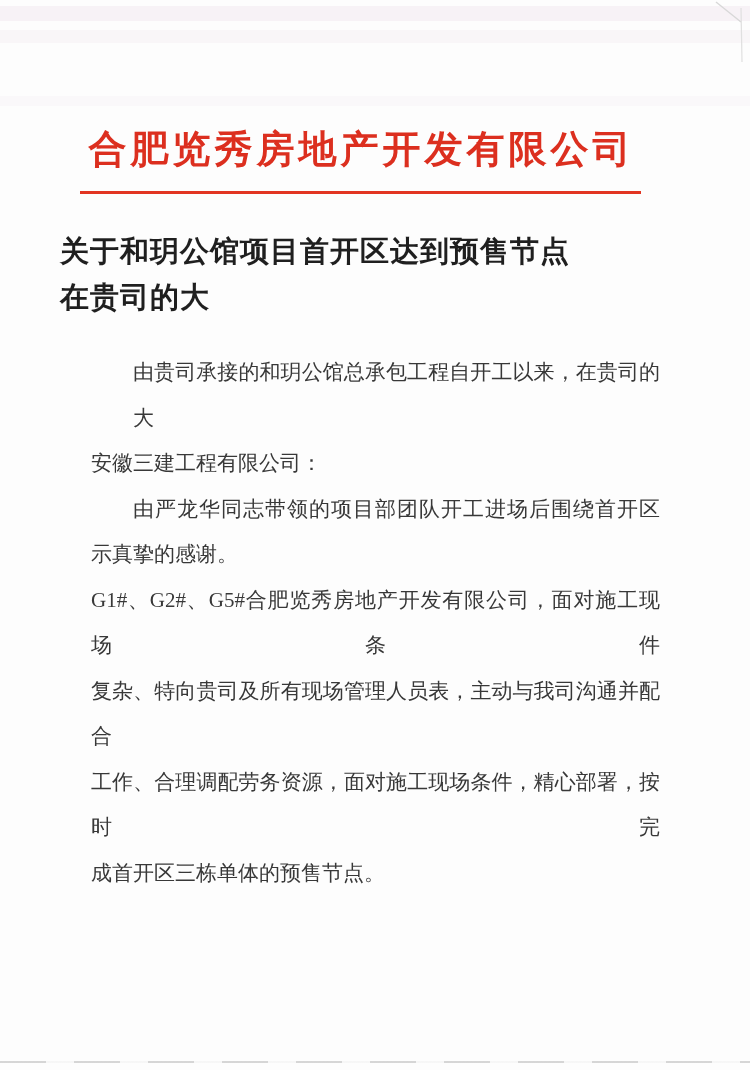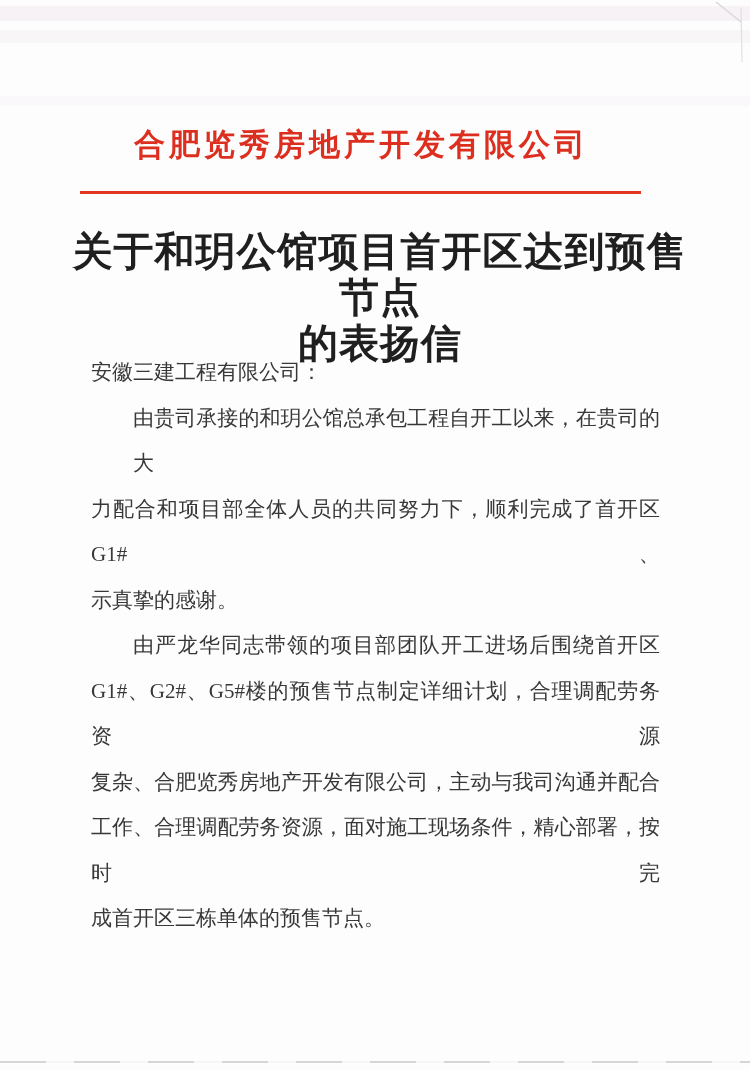--- a/index.html
+++ b/index.html
@@ -21,36 +21,36 @@
     position:absolute;left:0;top:1061px;width:750px;height:2px;
     background:repeating-linear-gradient(90deg,
       rgba(140,140,140,0.35) 0 46px, rgba(140,140,140,0.06) 46px 74px);
   }
   
   .letterhead{
     position:absolute;top:124px;left:78px;width:567px;
     text-align:center;
     font-family:"Liberation Serif","DejaVu Serif",serif;
     font-weight:bold;
-    font-size:31px;
+    font-size:38px;
     letter-spacing:4px;
     color:#dc2f1f;
     white-space:nowrap;
   }
   .red-rule{
     position:absolute;top:191px;left:80px;width:561px;height:3px;
     background:#e23522;
   }
   
   .doc-title{
     position:absolute;top:228px;left:60px;width:640px;
-    text-align:center;
+    text-align:left;
     font-family:"Liberation Sans","DejaVu Sans",sans-serif;
     font-weight:bold;
-    font-size:40px;
+    font-size:29px;
     line-height:46px;
     letter-spacing:1px;
     color:#1f1f1f;
   }
   
   .body-text{
     position:absolute;top:350px;left:91px;width:569px;
     font-size:21px;
     line-height:45.5px;
     color:#383838;
@@ -76,30 +76,29 @@
     <line x1="10" y1="2" x2="35" y2="22" stroke="#d8d8d8" stroke-width="1.5"></line>
     <line x1="35" y1="8" x2="36" y2="62" stroke="#e0e0e0" stroke-width="1.2"></line>
   </svg>
 
   <div class="letterhead" style="color: rgb(220, 47, 31);">合肥览秀房地产开发有限公司</div>
 
   <div class="red-rule"></div>
 
   <div class="doc-title">
     <div>关于和玥公馆项目首开区达到预售节点</div>
-    <div>的表扬信</div>
+    <div>在贵司的大</div>
   </div>
 
   <div class="body-text" id="body-text">
+      <div class="bl j ind">由贵司承接的和玥公馆总承包工程自开工以来，在贵司的大</div>
       <div class="bl">安徽三建工程有限公司：</div>
-      <div class="bl j ind">由贵司承接的和玥公馆总承包工程自开工以来，在贵司的大</div>
-      <div class="bl j">力配合和项目部全体人员的共同努力下，顺利完成了首开区G1#、</div>
+      <div class="bl j ind">由严龙华同志带领的项目部团队开工进场后围绕首开区</div>
       <div class="bl">示真挚的感谢。</div>
-      <div class="bl j ind">由严龙华同志带领的项目部团队开工进场后围绕首开区</div>
-      <div class="bl j">G1#、G2#、G5#楼的预售节点制定详细计划，合理调配劳务资源</div>
-      <div class="bl j">复杂、合肥览秀房地产开发有限公司，主动与我司沟通并配合</div>
+      <div class="bl j">G1#、G2#、G5#合肥览秀房地产开发有限公司，面对施工现场条件</div>
+      <div class="bl j">复杂、特向贵司及所有现场管理人员表，主动与我司沟通并配合</div>
       <div class="bl j">工作、合理调配劳务资源，面对施工现场条件，精心部署，按时完</div>
       <div class="bl">成首开区三栋单体的预售节点。</div>
     </div>
 
   <div class="bottom-edge"></div>
 
 </div>
 
 </body></html>

